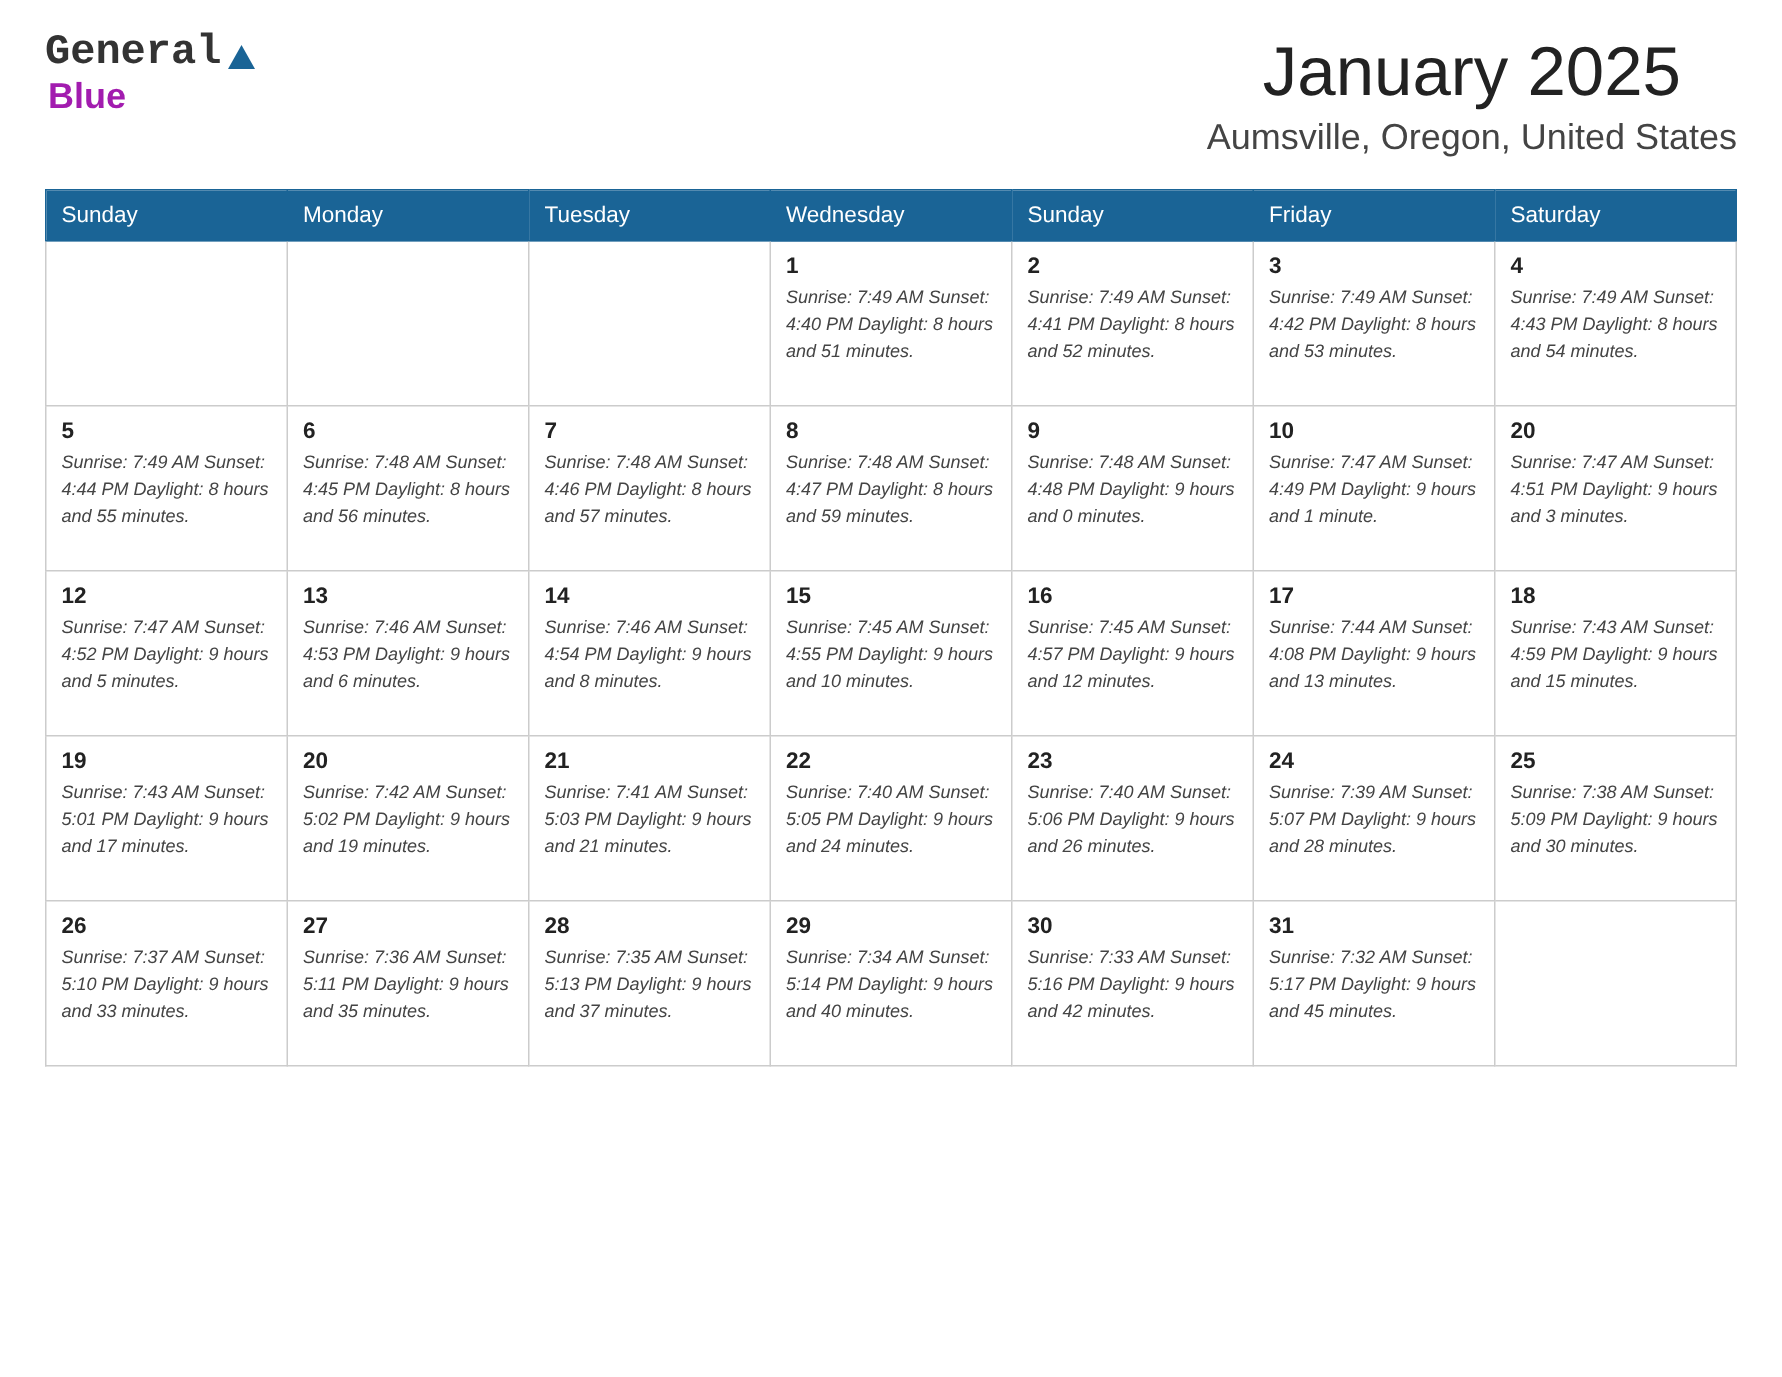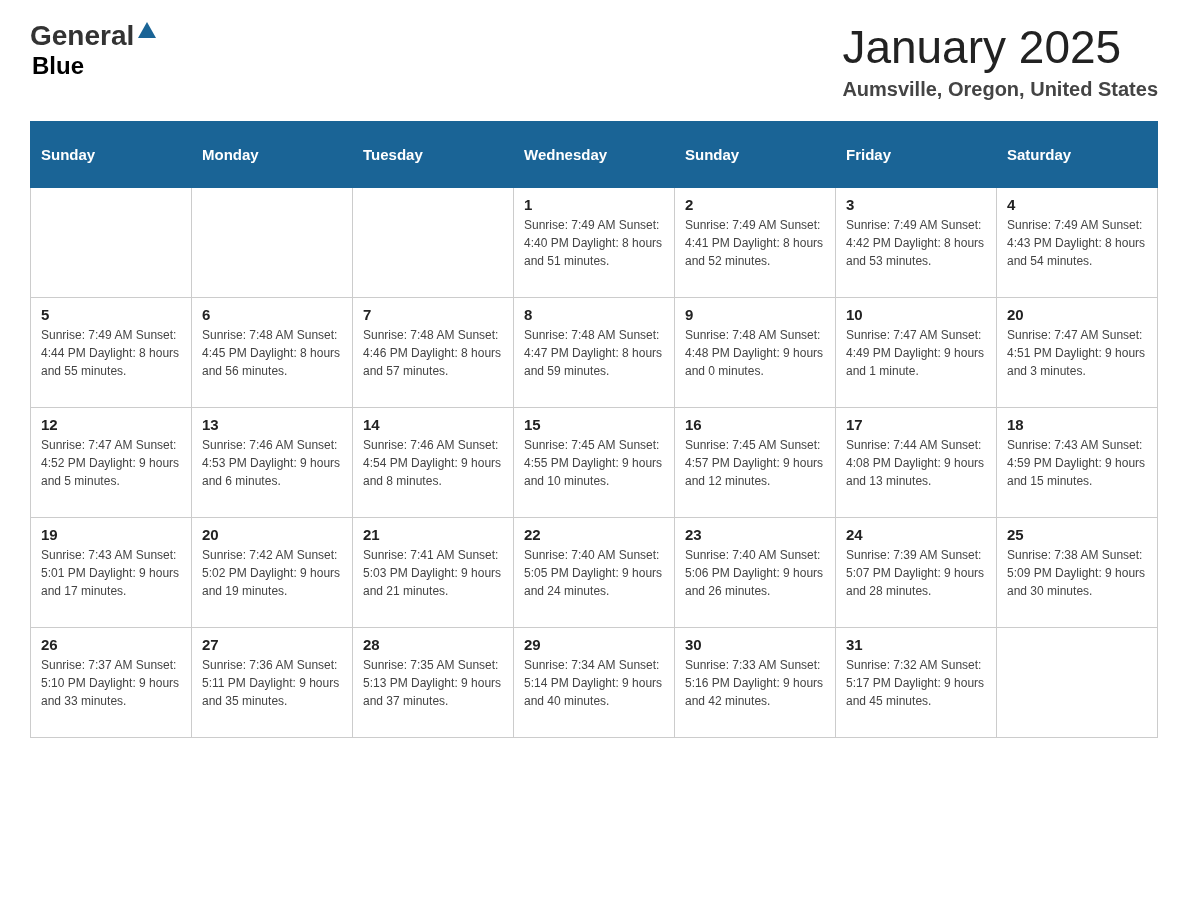--- a/index.html
+++ b/index.html
@@ -16,53 +16,53 @@
       justify-content: space-between;
       align-items: flex-start;
       margin-bottom: 20px;
     }
     .logo-wrapper {
       display: flex;
       flex-direction: column;
     }
     .logo-line1 {
       display: flex;
-      align-items: flex-start;
+      align-items: flex-end;
+      font-family: Liberation Mono, monospace;
     }
     .logo-line2 {
-      color: #000000;
+      color: #a21caf;
       font-size: 24px;
       font-weight: bold;
       margin-left: 2px;
     }
     .title-area {
-      text-align: left;
+      text-align: center;
     }
     .page-title {
       font-size: 46px;
       font-weight: normal;
       color: #222;
     }
     .subtitle {
-      font-size: 20px;
+      font-size: 24px;
       color: #444;
       margin-top: 4px;
-      font-weight: bold;
     }
     .calendar {
       width: 100%;
       border-collapse: collapse;
       border: 1px solid #ccc;
     }
     .calendar thead tr th {
       background-color: #1a6496;
       color: #fff;
       font-size: 15px;
-      font-weight: bold;
-      padding: 24px 10px;
+      font-weight: normal;
+      padding: 8px 10px;
       border: 1px solid #1a6496;
       text-align: left;
       margin-top: 25px;
     }
     .calendar tbody tr td {
       border: 1px solid #ccc;
       vertical-align: top;
       padding: 8px 10px;
       width: 14.28%;
       min-height: 90px;
@@ -72,20 +72,21 @@
       font-size: 15px;
       font-weight: bold;
       color: #222;
       display: block;
       margin-bottom: 3px;
     }
     .day-info {
       font-size: 12px;
       color: #444;
       line-height: 1.5;
+      font-style: italic;
     }
     .empty-cell {
       background: #fff;
     }
   </style>
 </head>
 <body>
 
 <div class="header-area">
   <div class="logo-wrapper">

